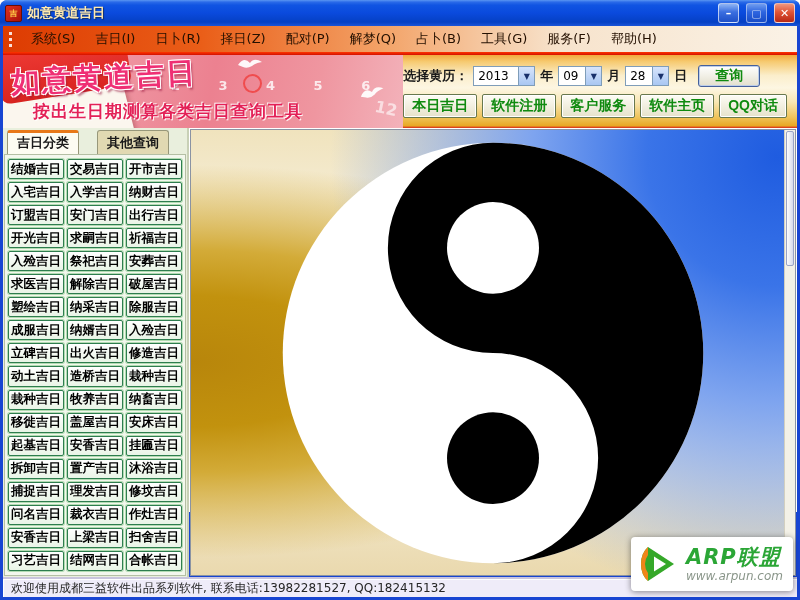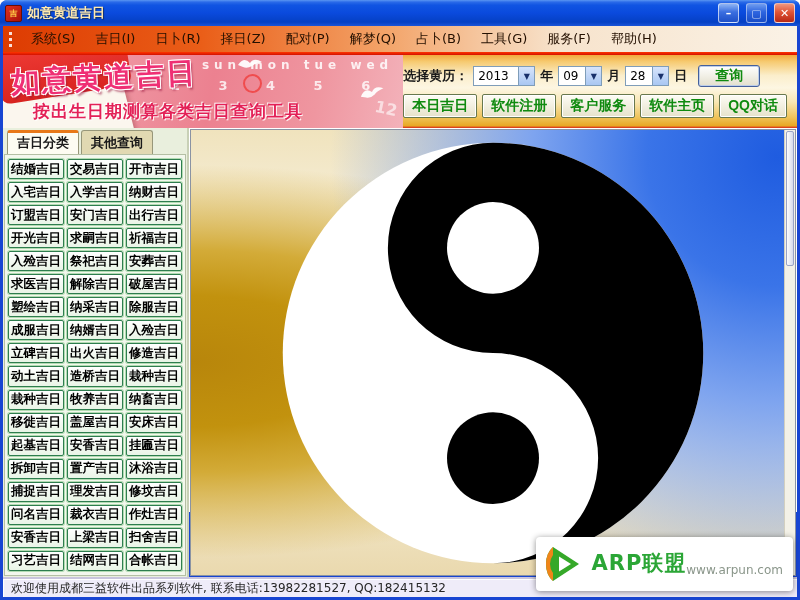--- a/index.html
+++ b/index.html
@@ -59,21 +59,21 @@
   .val-year { min-width:44px; } .val-md { min-width:26px; }
   .query-btn { margin-left:8px; padding:1px 16px; border:1px solid #44609c; border-radius:3px; font-size:14px; font-weight:bold; color:#0f8a0f;
     background:linear-gradient(180deg,#ffffff,#e3dfcd); box-shadow:inset 0 0 0 1px #bccde9; }
   .quick-row { display:flex; gap:5px; }
   .quick-btn { padding:2px 8px; border:1px solid #68784e; border-radius:2px; font-size:14px; font-weight:bold; color:#0f8a0f;
     background:linear-gradient(180deg,#fdfcf5,#e6e2cb); box-shadow:inset 0 0 0 1px #fff; white-space:nowrap; }
 
   
   .content { display:flex; height:449px; }
   .sidebar { width:186px; display:flex; flex-direction:column; background:#e9efdd; border-right:2px solid #c8d0b6; }
-  .tabs { display:flex; gap:2px; padding:2px 2px 0 4px; }
+  .tabs { display:flex; gap:18px; padding:2px 2px 0 4px; }
   .tab { font-size:13px; font-weight:bold; color:#1a1a1a; padding:3px 9px 2px 9px; border:1px solid #97977a; border-bottom:none;
     border-radius:3px 3px 0 0; background:#e1d9b2; white-space:nowrap; }
   .tab.active { background:#fdfcf2; border-top:3px solid #e87818; padding-top:1px; position:relative; z-index:2; }
   .grid { flex:1; display:grid; grid-template-columns:repeat(3,1fr); gap:3px; padding:4px 3px; margin:0 1px 1px 1px;
     background:#f3f7ed; border:1px solid #b4bfa4; }
   .cat-btn { border:1px solid #2e7d4f; box-shadow:0 0 0 1px #b2dcb2; border-radius:2px; color:#000; font-weight:bold; font-size:12.5px;
     background:linear-gradient(180deg,#ffffff,#e9f4e6); display:flex; align-items:center; justify-content:center; white-space:nowrap;
     font-family:"DejaVu Sans","Liberation Sans",sans-serif; cursor:default; }
 
   .main { flex:1; position:relative; margin:1px; border:1px solid #8a93a3; overflow:hidden;
@@ -86,21 +86,21 @@
   .vthumb { position:absolute; top:1px; left:1px; right:1px; height:135px; background:linear-gradient(90deg,#fdfdfd,#d6dbea);
     border:1px solid #9aa4c6; border-radius:2px; }
 
   
   .statusbar { height:20px; display:flex; align-items:center; padding:0 8px; font-size:12px; color:#262626;
     background:#efecf9; border-top:2px solid #c9c5dd; box-shadow:inset 1px 1px 0 #fff; }
 
   
   .arp { position:absolute; right:7px; bottom:9px; height:54px; background:#fff; border-radius:4px; z-index:5;
     box-shadow:0 1px 6px rgba(0,0,0,.45); display:flex; align-items:center; gap:7px; padding:4px 10px 4px 8px; }
-  .arp-text { display:flex; flex-direction:row; }
+  .arp-text { display:flex; flex-direction:column;font-style:italic; }
   .arp-name { color:#2ba636; font-weight:bold; font-size:21px; line-height:1.1; letter-spacing:1px; }
   .arp-url { color:#8a968a; font-size:12px; align-self:flex-end; line-height:1; }
 </style>
 </head>
 <body>
 
 <div class="window">
 
   <div class="titlebar">
     <div class="title-icon">吉</div>
@@ -125,21 +125,20 @@
         <span class="menu-item">工具(G)</span>
         <span class="menu-item">服务(F)</span>
         <span class="menu-item">帮助(H)</span>
       </div>
     <div class="menu-sep"></div>
 
     <div class="header">
       <div class="banner">
         <div class="page-wedge"></div>
         <div class="cal-red"></div>
-        <div class="cal-weekdays">sun mon tue wed</div>
         <div class="cal-numbers">2 3 4 5 6</div>
         <div class="cal-num-12">12</div>
         <div class="red-ring"></div>
         <svg class="dove dove1" width="26" height="14" viewBox="0 0 26 14">
           <path d="M1,9 Q7,0 13,7 Q17,1 25,6 Q18,7 15,10 Q10,13 6,11 Z"></path>
           </svg>
         <svg class="dove dove2" width="26" height="14" viewBox="0 0 26 14">
           <path d="M1,9 Q7,0 13,7 Q17,1 25,6 Q18,7 15,10 Q10,13 6,11 Z"></path>
           </svg>
         <div class="logo-text">如意黄道吉日</div>

